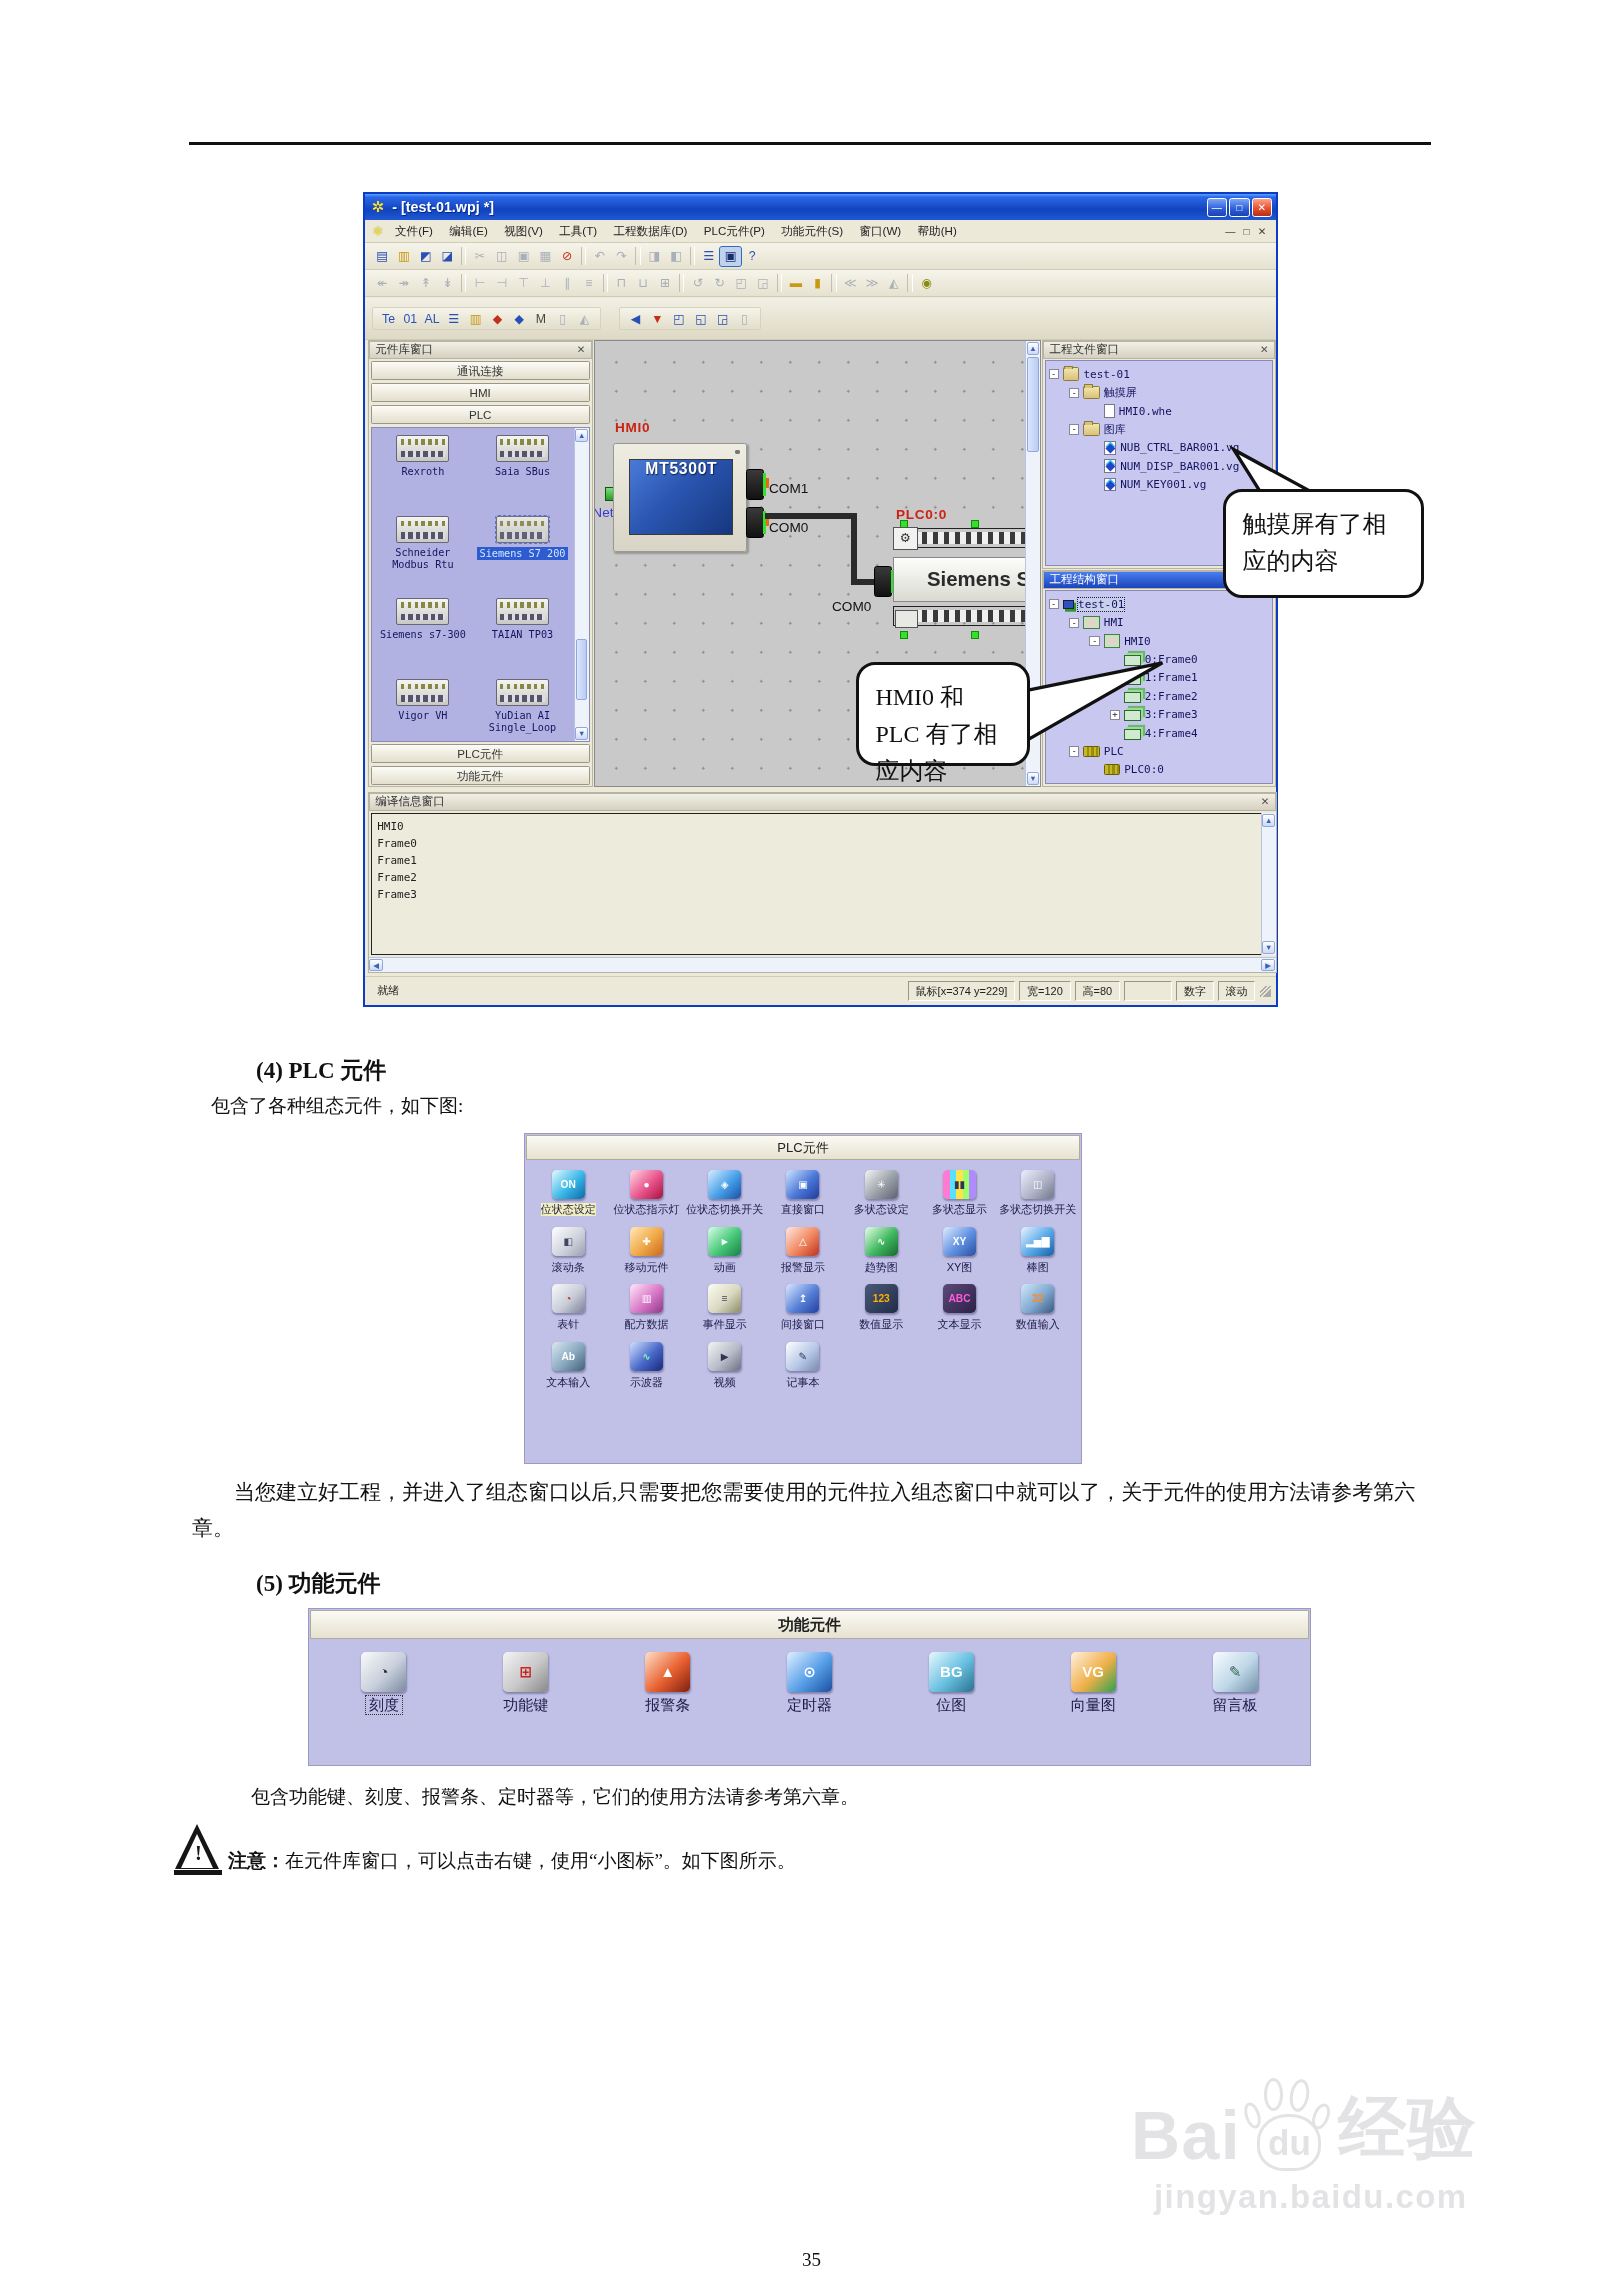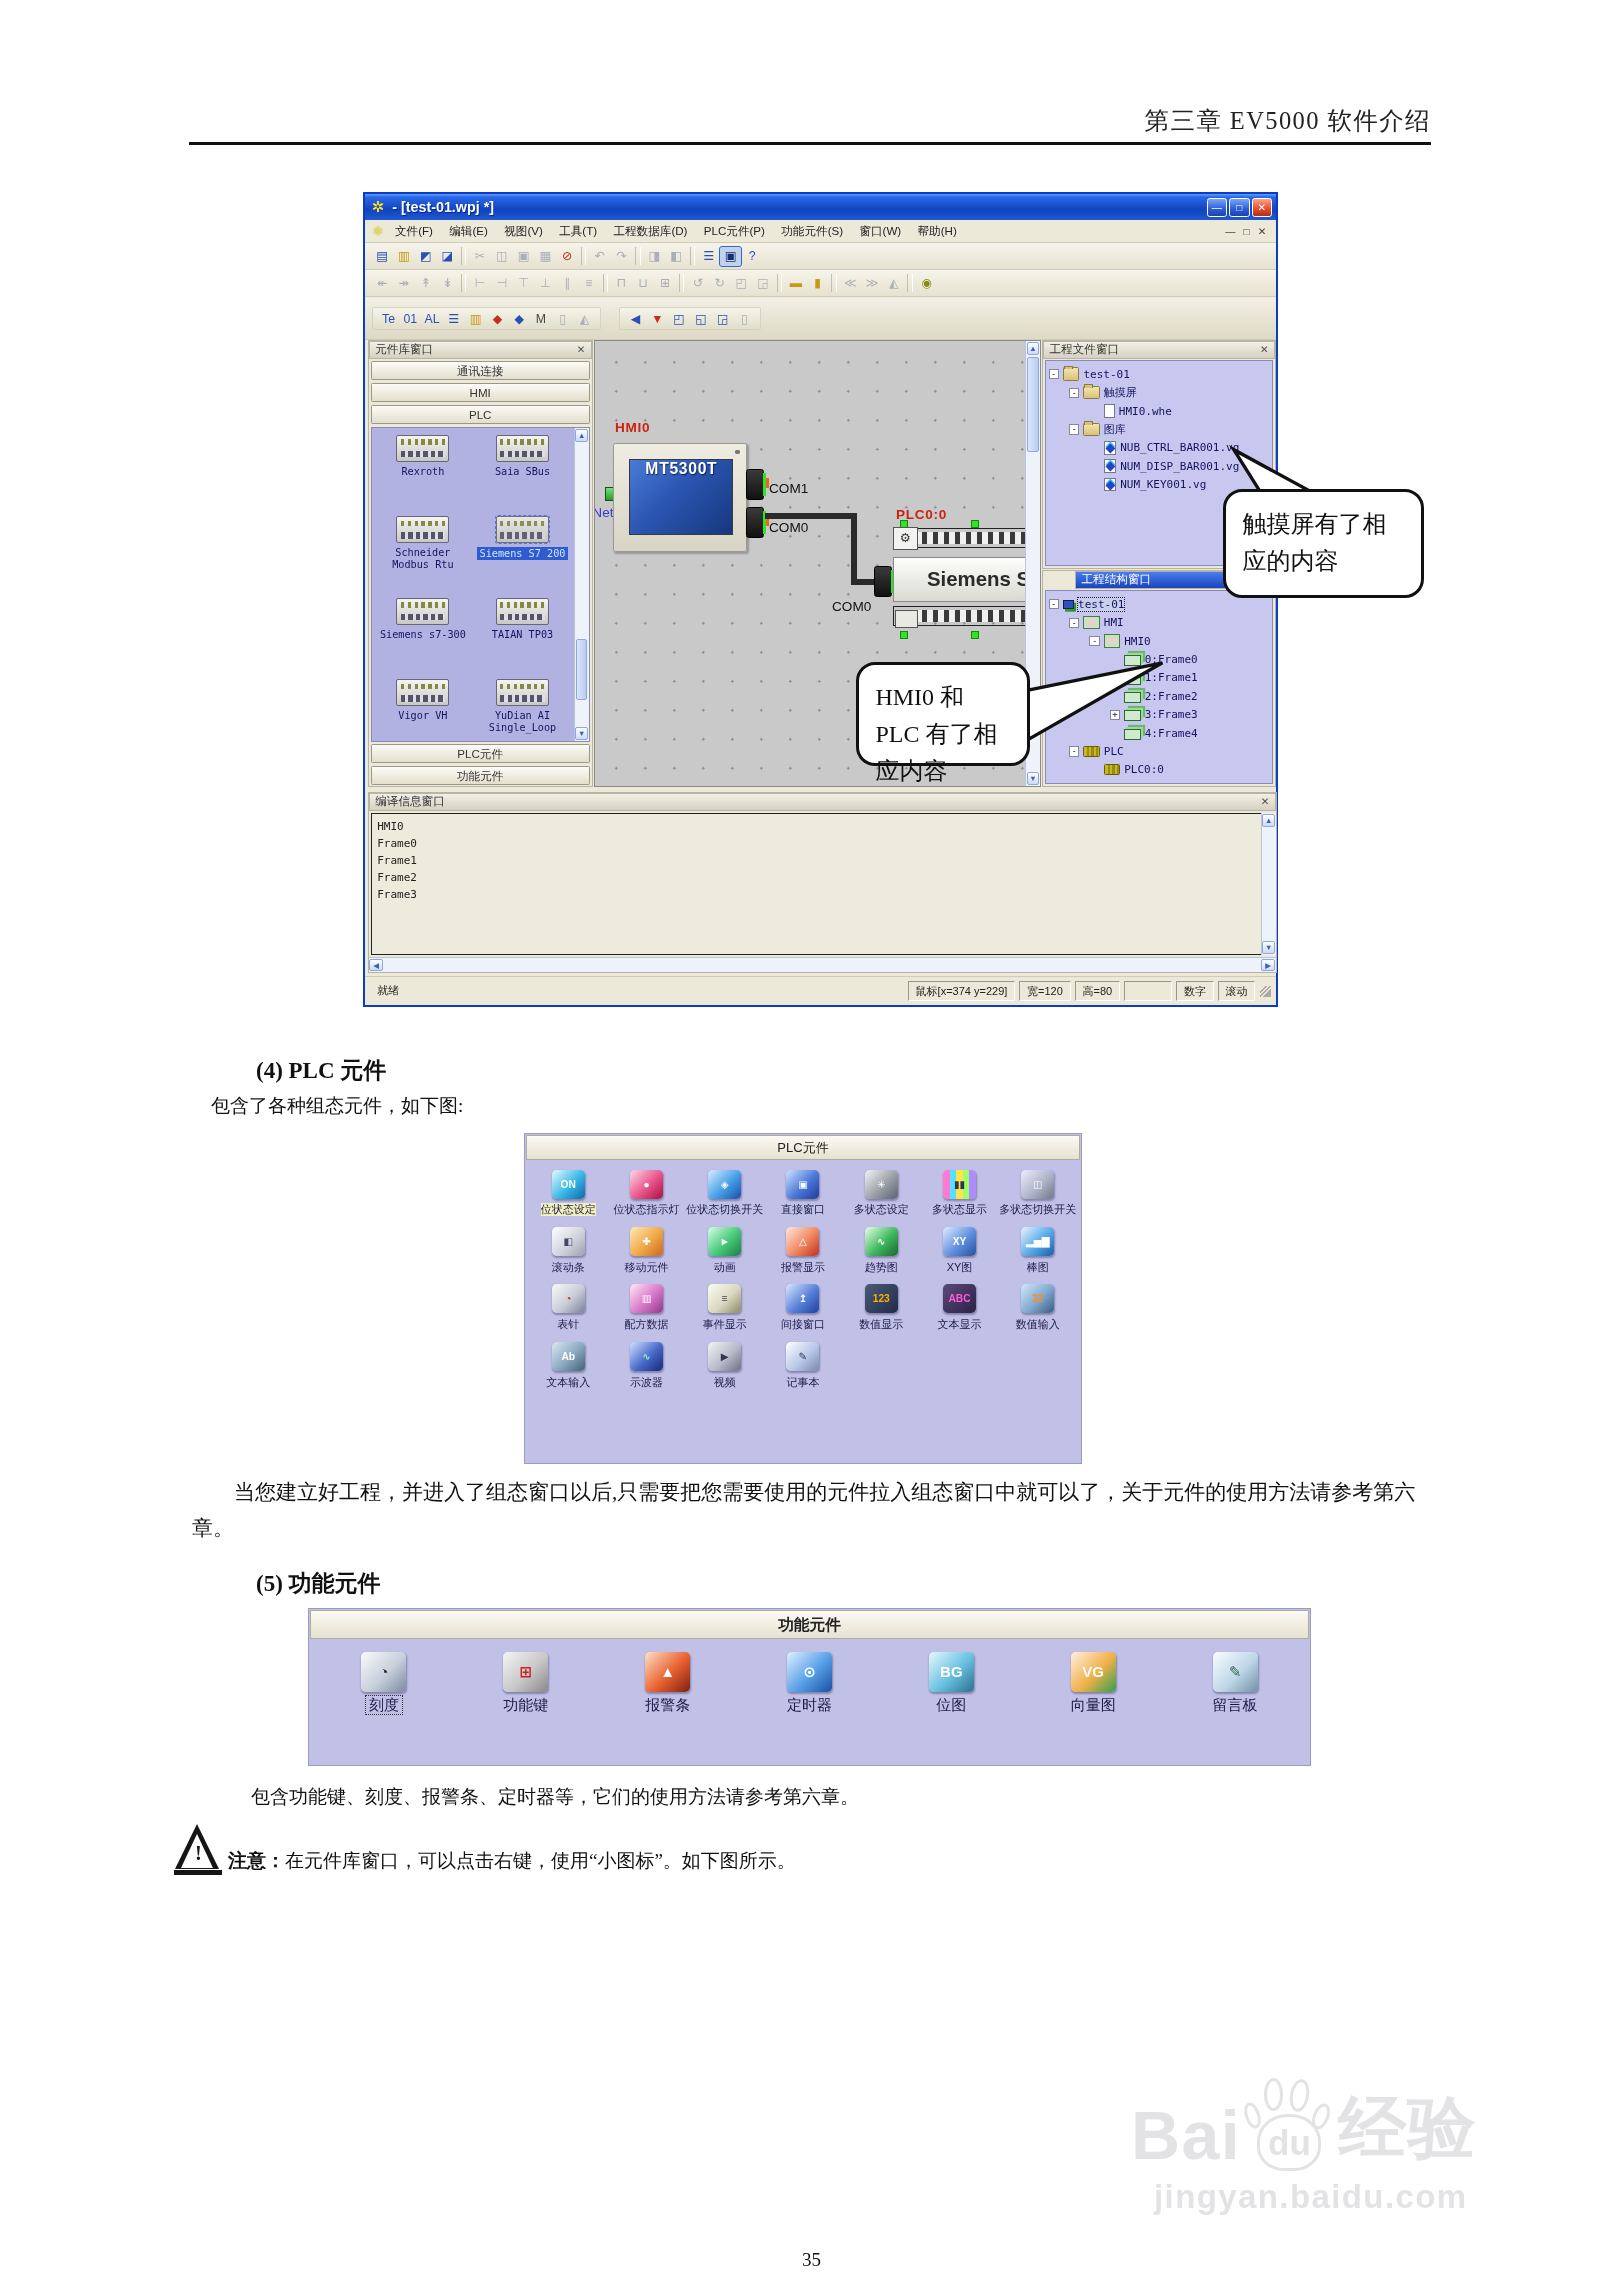--- a/index.html
+++ b/index.html
@@ -41,21 +41,21 @@
   .tbi.sep{width:5.5px;height:17.7px;border-left:0.7px solid #c2bfae;border-right:0.7px solid #fff;margin:0 2px;border-radius:0;}
   .tbi.gray{color:#aab0b8;}
   .t-blue{color:#2a50b8;} .t-yellow{color:#c79a12;} .t-red{color:#c23018;} .t-plain{color:#444;}
   .t-sel{background:#c1d2ee;outline:0.7px solid #316ac5;color:#16306e;}
   .t-olive{color:#8a8a10;}
 
   
   .ptitle{height:17.7px;display:flex;align-items:center;justify-content:space-between;padding:0 5.5px;font-size:11.6px;color:#333;
        background:linear-gradient(#f2efe4,#d5d1c2);border:0.7px solid #b8b4a4;}
   .ptitle .x{font-size:10.2px;color:#555;}
-  .ptitle.active{background:linear-gradient(#4a7cf0,#1b44ba);color:#fff;border-color:#1636а0;margin-left:32px;}
+  .ptitle.active{background:linear-gradient(#4a7cf0,#1b44ba);color:#fff;border-color:#1636а0;}
   .lpanel{position:absolute;left:2.7px;top:146px;width:225px;height:447px;background:#ece9d8;border:0.7px solid #b8b4a4;}
   .acc{position:absolute;left:2px;right:2px;height:19px;background:linear-gradient(#fcfbf6,#e3dfcd);border:0.7px solid #9a968a;
        border-radius:1.4px;text-align:center;font-size:11.6px;color:#333;line-height:17.7px;}
   .devlist{position:absolute;left:2px;top:86px;right:2px;height:315px;background:#b1b2e2;border:0.7px solid #8a8ab8;overflow:hidden;}
   .devgrid{position:absolute;left:1.4px;top:2.7px;right:16.4px;display:grid;grid-template-columns:1fr 1fr;row-gap:5.5px;}
   .dev{display:flex;flex-direction:column;align-items:center;gap:4.1px;padding:4.1px 1.4px;height:76px;}
   .dev-icon{width:53px;height:27px;border:0.7px solid #667;border-radius:2px;background:
        linear-gradient(#f4f4f2,#c9c9c4);position:relative;}
   .dev-icon::before{content:"";position:absolute;left:3.4px;right:3.4px;top:3.4px;height:5.5px;
        background:repeating-linear-gradient(90deg,#884 0 3.4px,transparent 3.4px 6.8px);}
@@ -205,21 +205,20 @@
   .paw .p3{left:45px;top:6.8px;width:19px;height:33px;transform:rotate(10deg);}
   .paw .p4{left:68px;top:31px;width:16.4px;height:27px;transform:rotate(22deg);}
   .paw .pad{left:12.3px;top:42px;width:64px;height:57px;border-radius:48% 48% 42% 42%;display:flex;align-items:center;justify-content:center;font-style:normal;font-size:35px;font-weight:bold;color:#e3e3e6;}
   .wm-url{font-size:33px;font-weight:bold;margin-top:4.1px;letter-spacing:1.4px;padding-left:23px;}
 </style>
 </head>
 <body>
 
 <div id="page">
 
-  <div class="hdr">第三章  EV5000 软件介绍</div>
   <div class="hdr-rule"></div>
 
   <div id="app">
     <div class="titlebar">
       <span class="app-ico">✲</span>
       <span class="title"> - [test-01.wpj *]</span>
       <span class="winbtns">
         <span class="wbtn">—</span>
         <span class="wbtn">□</span>
         <span class="wbtn close">✕</span>

